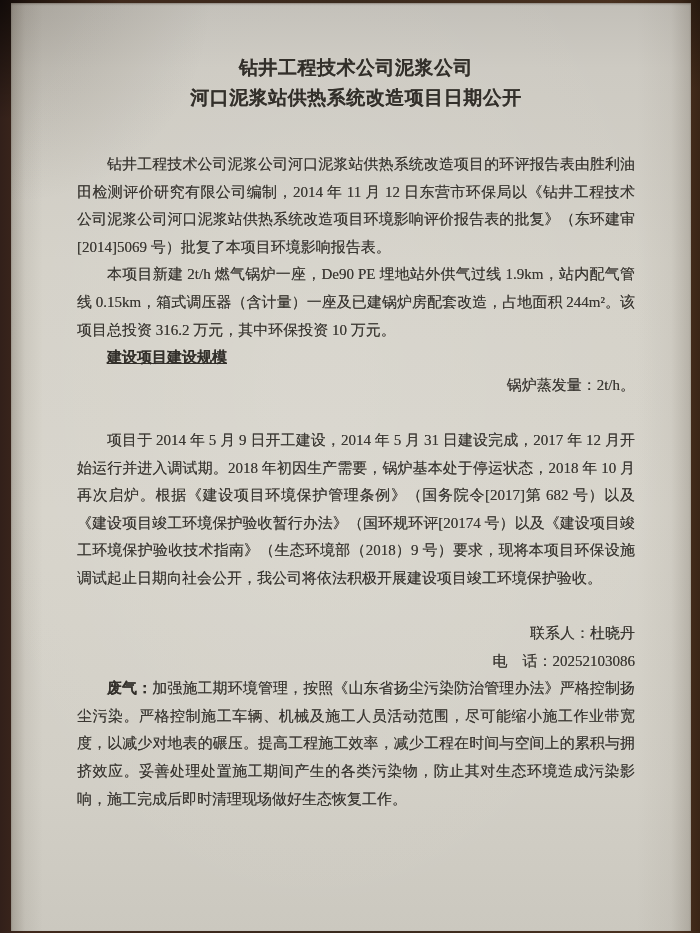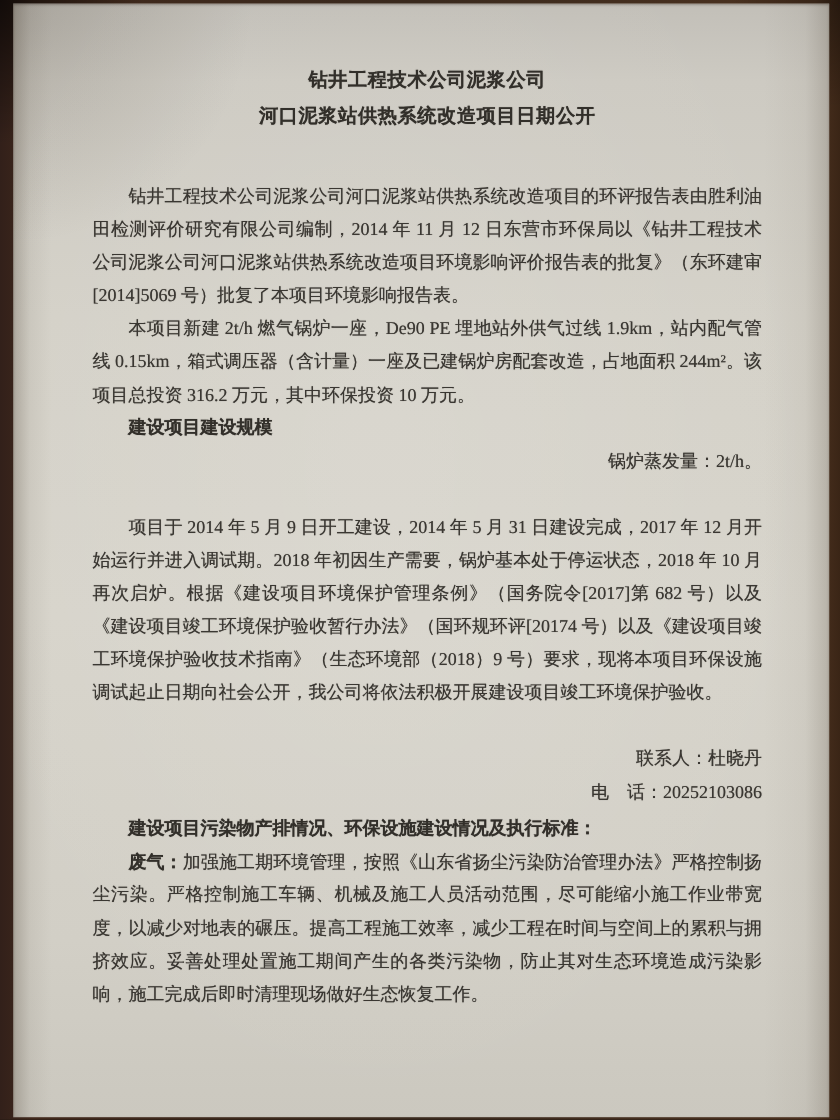--- a/index.html
+++ b/index.html
@@ -34,34 +34,35 @@
     width: 558px;
     font-size: 15px;
     line-height: 27.6px;
     color: #3a3732;
     text-shadow: 0 0 0.6px rgba(58,55,50,0.7);
   }
   .block { margin: 0; }
   .title {
     text-align: center;
     font-weight: bold;
-    font-size: 16px;
+    font-size: 19px;
     line-height: 30px;
     letter-spacing: 0.5px;
     color: #322f2a;
   }
   .title-group-gap { height: 38px; }
   .para {
     text-indent: 2em;
     text-align: justify;
   }
   .heading {
     font-weight: bold;
     text-indent: 2em;
     color: #322f2a;
+    text-decoration: underline;
   }
   .heading-tight { margin-top: 3px; }
   .line { text-indent: 2em; text-align: right; }
   .spacer { height: 27.6px; }
   .lead { font-weight: bold; color: #322f2a; }
 </style>
 </head>
 <body>
 
 <div class="photo-frame">
@@ -72,17 +73,16 @@
         <div class="block title-group-gap"></div>
         <div class="block para">钻井工程技术公司泥浆公司河口泥浆站供热系统改造项目的环评报告表由胜利油田检测评价研究有限公司编制，2014 年 11 月 12 日东营市环保局以《钻井工程技术公司泥浆公司河口泥浆站供热系统改造项目环境影响评价报告表的批复》（东环建审[2014]5069 号）批复了本项目环境影响报告表。</div>
         <div class="block para">本项目新建 2t/h 燃气锅炉一座，De90 PE 埋地站外供气过线 1.9km，站内配气管线 0.15km，箱式调压器（含计量）一座及已建锅炉房配套改造，占地面积 244m²。该项目总投资 316.2 万元，其中环保投资 10 万元。</div>
         <div class="block heading">建设项目建设规模</div>
         <div class="block line">锅炉蒸发量：2t/h。</div>
         <div class="block spacer"></div>
         <div class="block para">项目于 2014 年 5 月 9 日开工建设，2014 年 5 月 31 日建设完成，2017 年 12 月开始运行并进入调试期。2018 年初因生产需要，锅炉基本处于停运状态，2018 年 10 月再次启炉。根据《建设项目环境保护管理条例》（国务院令[2017]第 682 号）以及《建设项目竣工环境保护验收暂行办法》（国环规环评[20174 号）以及《建设项目竣工环境保护验收技术指南》（生态环境部（2018）9 号）要求，现将本项目环保设施调试起止日期向社会公开，我公司将依法积极开展建设项目竣工环境保护验收。</div>
         <div class="block spacer"></div>
         <div class="block line">联系人：杜晓丹</div>
         <div class="block line">电　话：20252103086</div>
-        <div class="block heading heading-tight">建设项目污染物产排情况、环保设施建设情况及执行标准：</div>
         <div class="block para"><span class="lead">废气：</span><span>加强施工期环境管理，按照《山东省扬尘污染防治管理办法》严格控制扬尘污染。严格控制施工车辆、机械及施工人员活动范围，尽可能缩小施工作业带宽度，以减少对地表的碾压。提高工程施工效率，减少工程在时间与空间上的累积与拥挤效应。妥善处理处置施工期间产生的各类污染物，防止其对生态环境造成污染影响，施工完成后即时清理现场做好生态恢复工作。</span></div>
       </div>
   </div>
 </div>
 
 </body></html>

